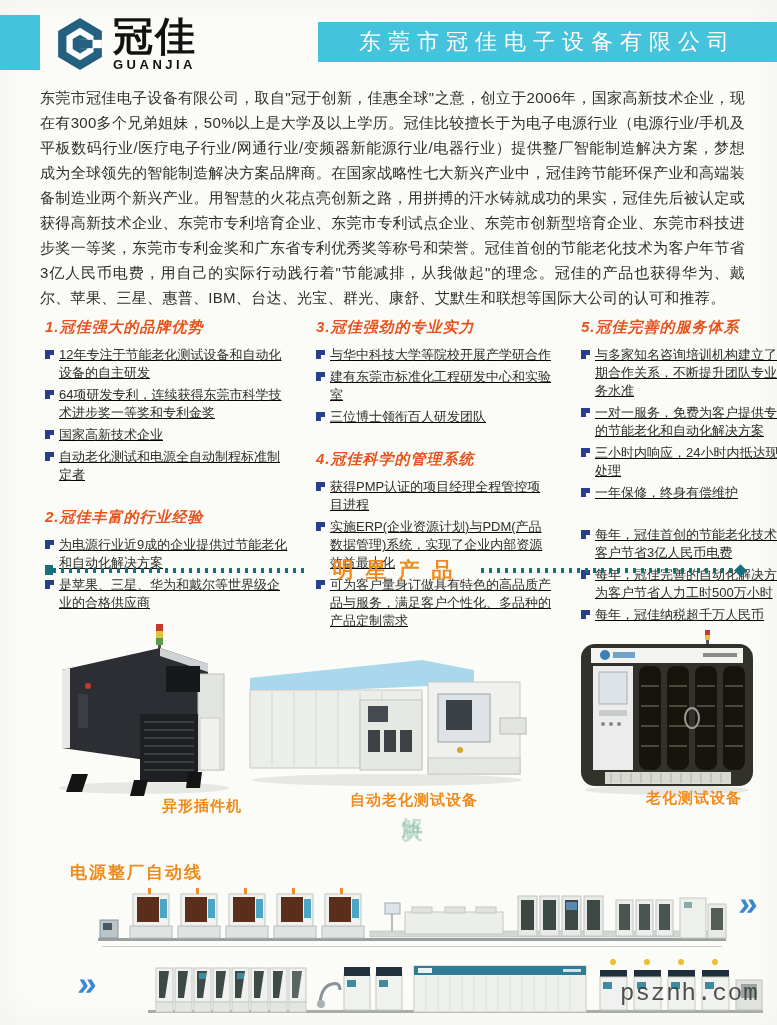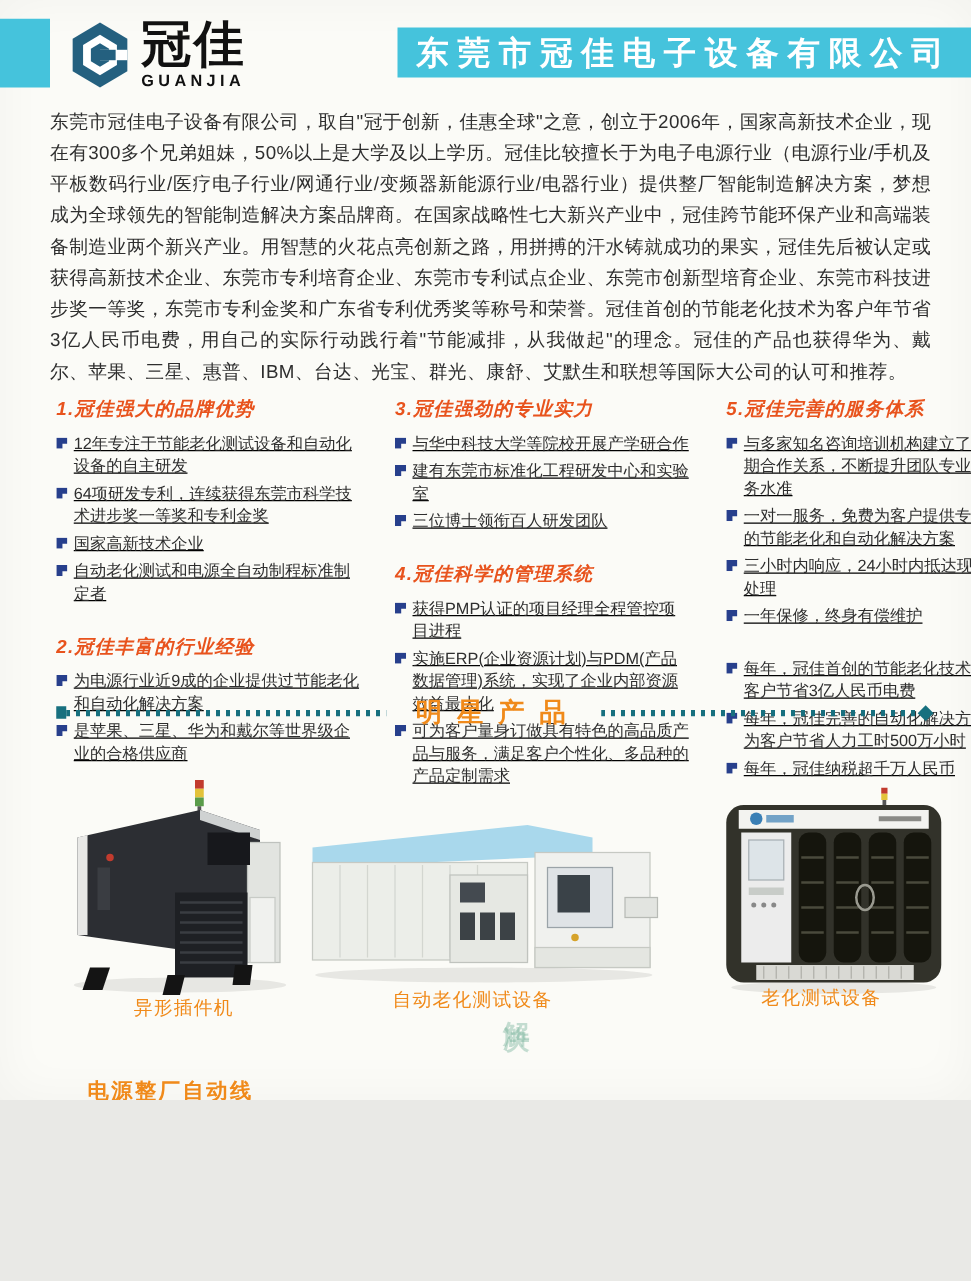--- a/index.html
+++ b/index.html
@@ -2,32 +2,32 @@
 <html style="--accent-cyan: #45c3dc; --logo-blue: #24607f; --section-red: #e8531d; --accent-orange: #f08a1a; --teal-dot: #17707f; --arrow-blue: #3a87d3; --bullet-navy: #273f8c; --text-dark: #2e2e2e; --watermark-gray: #3c3c3c;"><head>
 <meta charset="utf-8">
 <style>
   :root{
     --accent-cyan:#45c3dc; --logo-blue:#24607f; --section-red:#e8531d;
     --accent-orange:#f08a1a; --teal-dot:#17707f; --arrow-blue:#3a87d3;
     --bullet-navy:#273f8c; --text-dark:#2e2e2e; --watermark-gray:#3c3c3c;
   }
   *{margin:0;padding:0;box-sizing:border-box;}
   body{font-family:"Liberation Sans",sans-serif;background:#e9e9e6;}
-  .page{position:relative;width:777px;height:880px;background:#fbfbf7;overflow:hidden;
+  .page{position:relative;width:777px;height:1025px;background:#fbfbf7;overflow:hidden;
         box-shadow:inset 0 0 40px rgba(0,0,0,0.04);}
   
   .corner-block{position:absolute;left:0;top:15px;width:40px;height:55px;background:var(--accent-cyan);}
   .logo-wrap{position:absolute;left:55px;top:16px;display:flex;align-items:flex-start;}
   .logo-hex{width:50px;height:56px;}
   .brand-text{margin-left:8px;}
   .brand-cn{font-size:40px;font-weight:bold;color:#111;line-height:40px;letter-spacing:2px;}
   .brand-en{font-size:13px;font-weight:bold;color:#111;letter-spacing:3.5px;margin-top:1px;}
   .banner{position:absolute;left:318px;top:22px;width:459px;height:40px;background:var(--accent-cyan);
           display:flex;align-items:center;justify-content:center;}
-  .banner-title{color:#fff;font-size:26px;font-weight:bold;letter-spacing:7px;white-space:nowrap;}
+  .banner-title{color:#fff;font-size:22px;font-weight:normal;letter-spacing:7px;white-space:nowrap;}
   
   .intro{position:absolute;left:40px;top:85px;width:705px;font-size:15px;line-height:25px;
          color:var(--text-dark);text-align:justify;letter-spacing:0.3px;}
   
   .sections-row{position:absolute;left:45px;top:318px;width:712px;display:grid;
                 grid-template-columns:243px 237px 212px;column-gap:28px;}
   .sec{margin-bottom:24px;}
   .sec + .sec{margin-top:4px;}
   .sec-title{font-size:15px;font-weight:bold;font-style:italic;color:var(--section-red);
              letter-spacing:1px;margin-bottom:9px;}
@@ -38,22 +38,22 @@
              clip-path:polygon(0 0,100% 0,100% 55%,55% 55%,55% 100%,0 100%);}
   
   .divider{position:absolute;left:45px;top:556px;width:700px;display:flex;align-items:center;}
   .div-dots{flex:1;height:5px;background:repeating-linear-gradient(90deg,var(--teal-dot) 0 3px,transparent 3px 8px);}
   .div-square{width:8px;height:10px;background:var(--teal-dot);}
   .div-diamond{width:9px;height:9px;background:var(--teal-dot);transform:rotate(45deg);}
   .div-label{color:var(--accent-orange);font-size:21px;font-weight:bold;letter-spacing:12px;
              margin:0 16px 0 24px;white-space:nowrap;}
   
   .machine{position:absolute;}
-  .caption{position:absolute;color:var(--accent-orange);font-size:15px;font-weight:normal;
-           letter-spacing:1px;text-align:center;}
+  .caption{position:absolute;color:var(--accent-orange);font-size:15px;font-weight:bold;
+           letter-spacing:1px;text-align:right;}
   .bleed{position:absolute;left:398px;top:800px;writing-mode:vertical-rl;font-size:21px;
          color:rgba(105,170,145,0.38);font-weight:bold;letter-spacing:4px;}
   
   .line-label{position:absolute;left:70px;top:861px;color:var(--accent-orange);
               font-size:17px;font-weight:bold;letter-spacing:2px;}
   .arrow{position:absolute;color:var(--arrow-blue);font-size:34px;font-weight:bold;
          transform:skewX(-6deg);line-height:1;}
   .arrow-r{left:739px;top:886px;}
   .arrow-l{left:78px;top:966px;}
   .watermark{position:absolute;left:620px;top:980px;font-family:"Liberation Mono",monospace;

